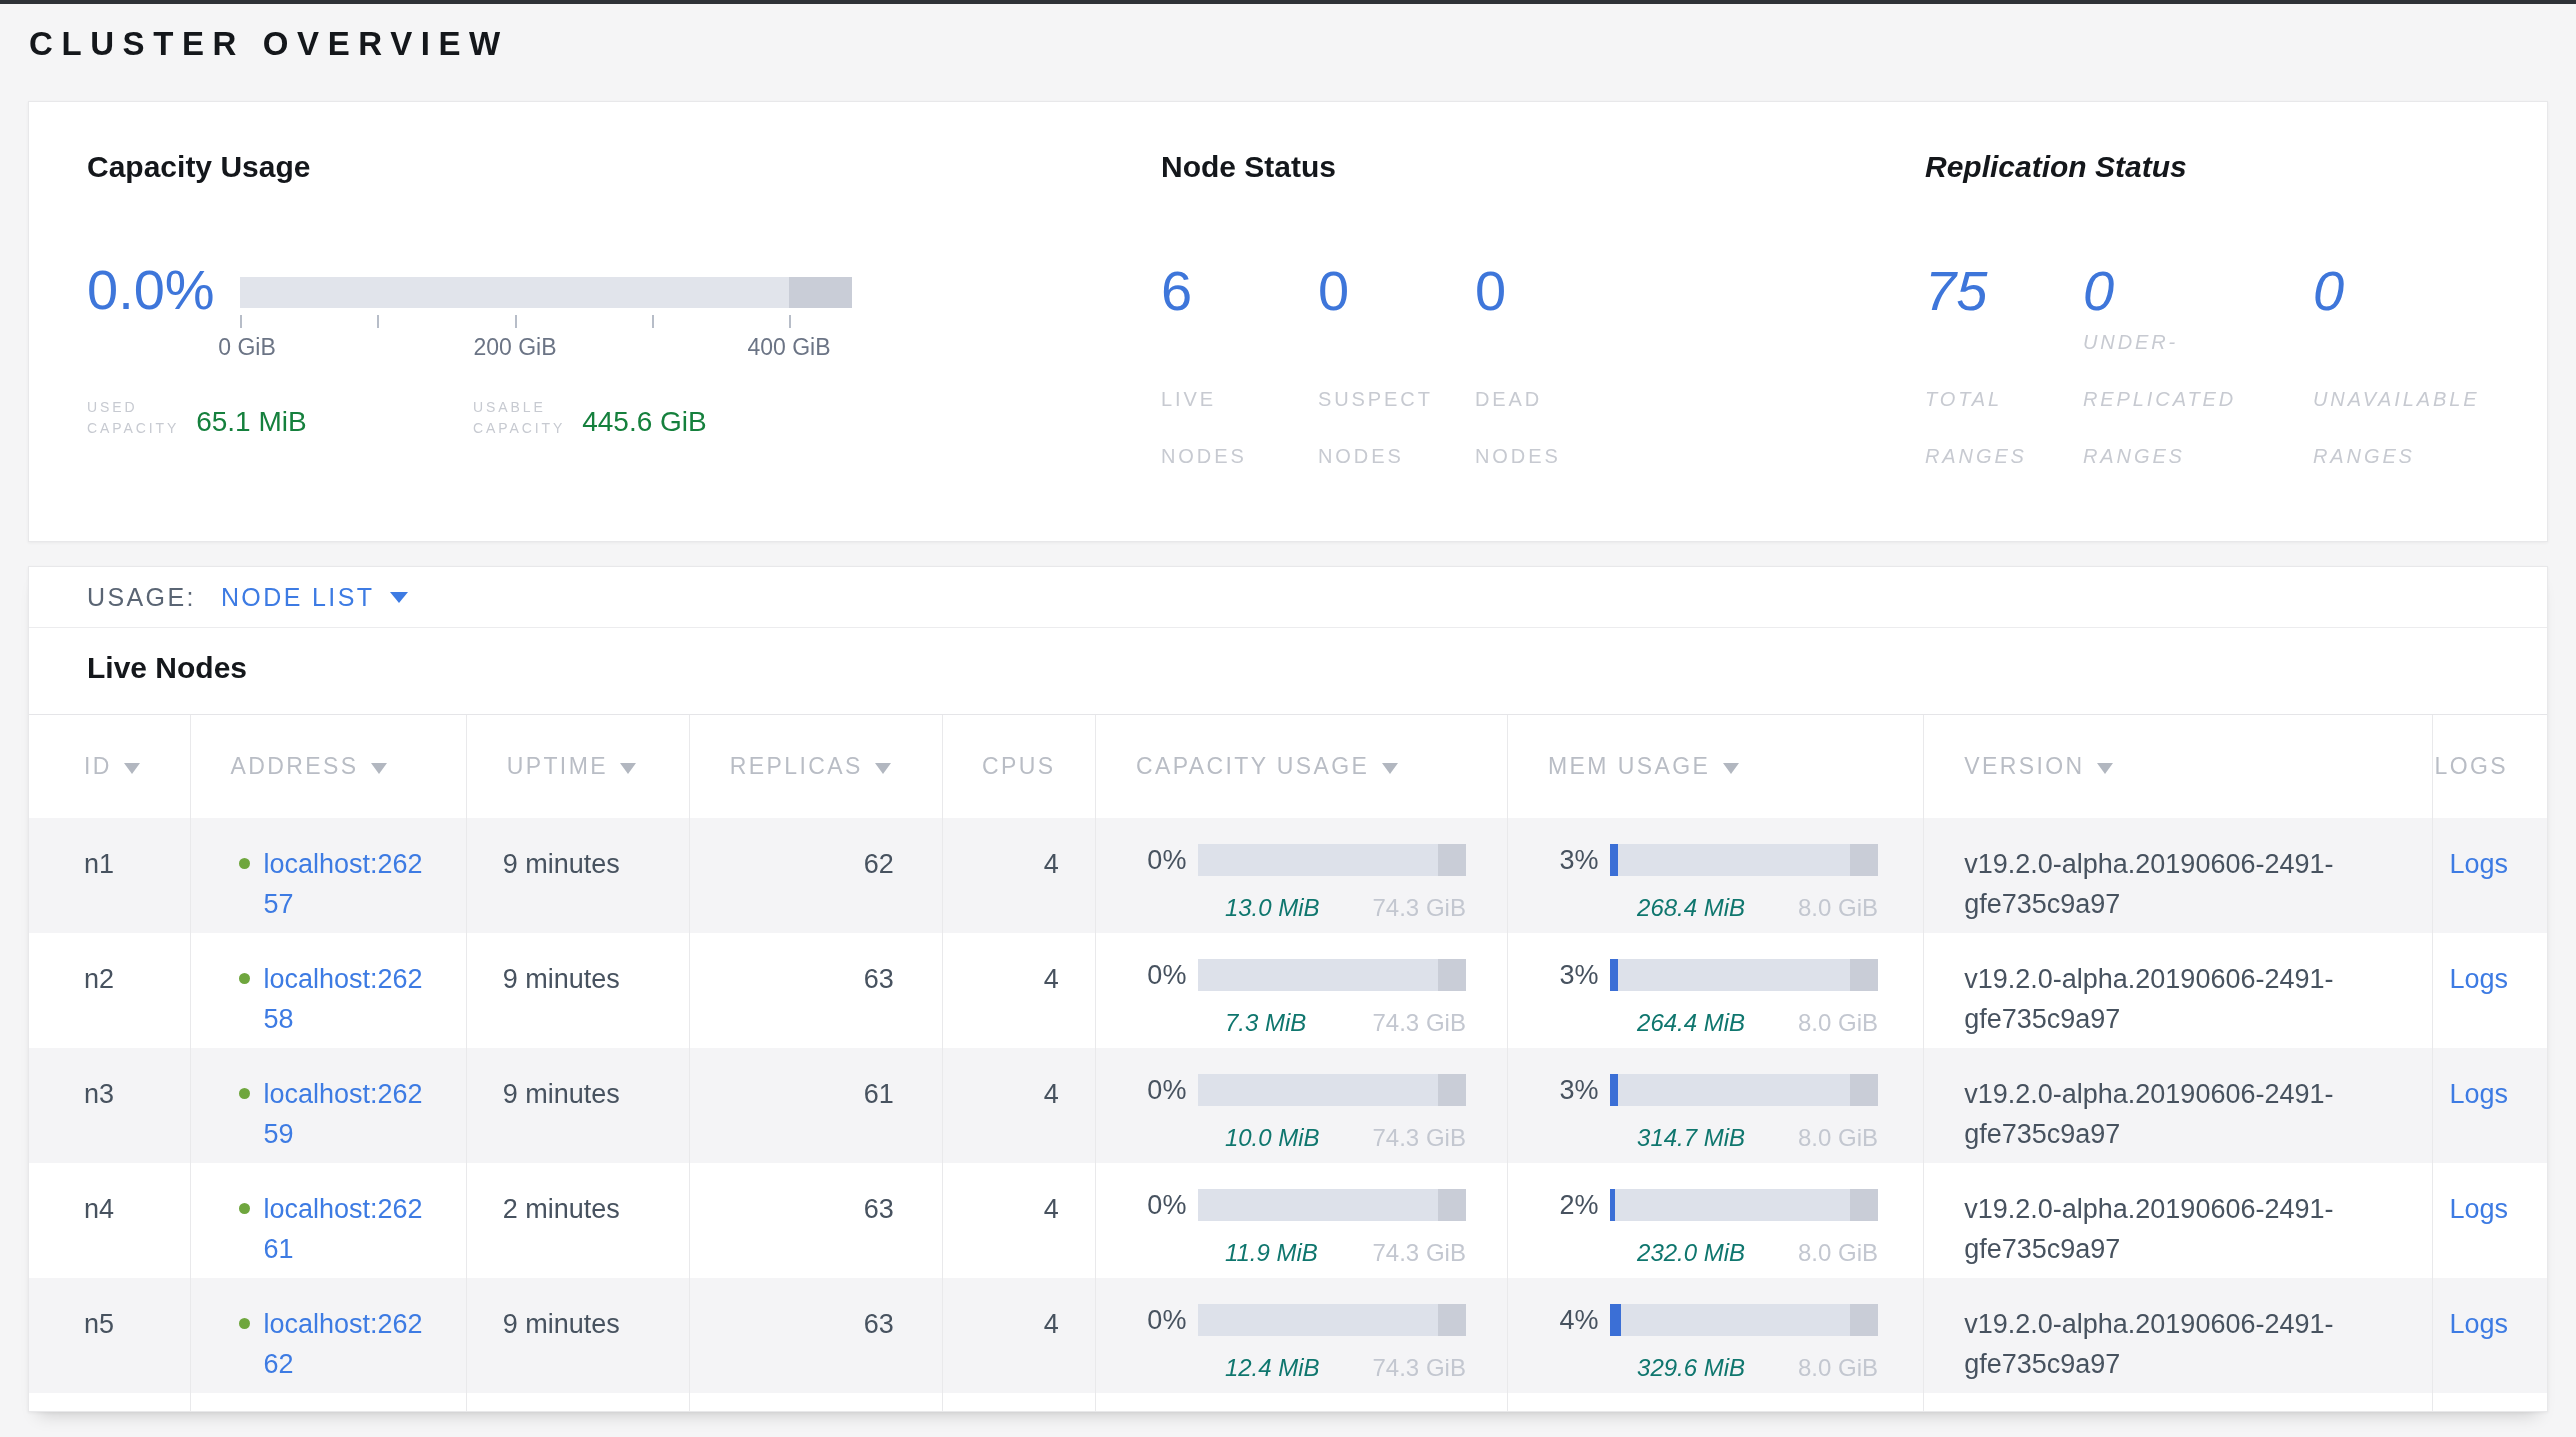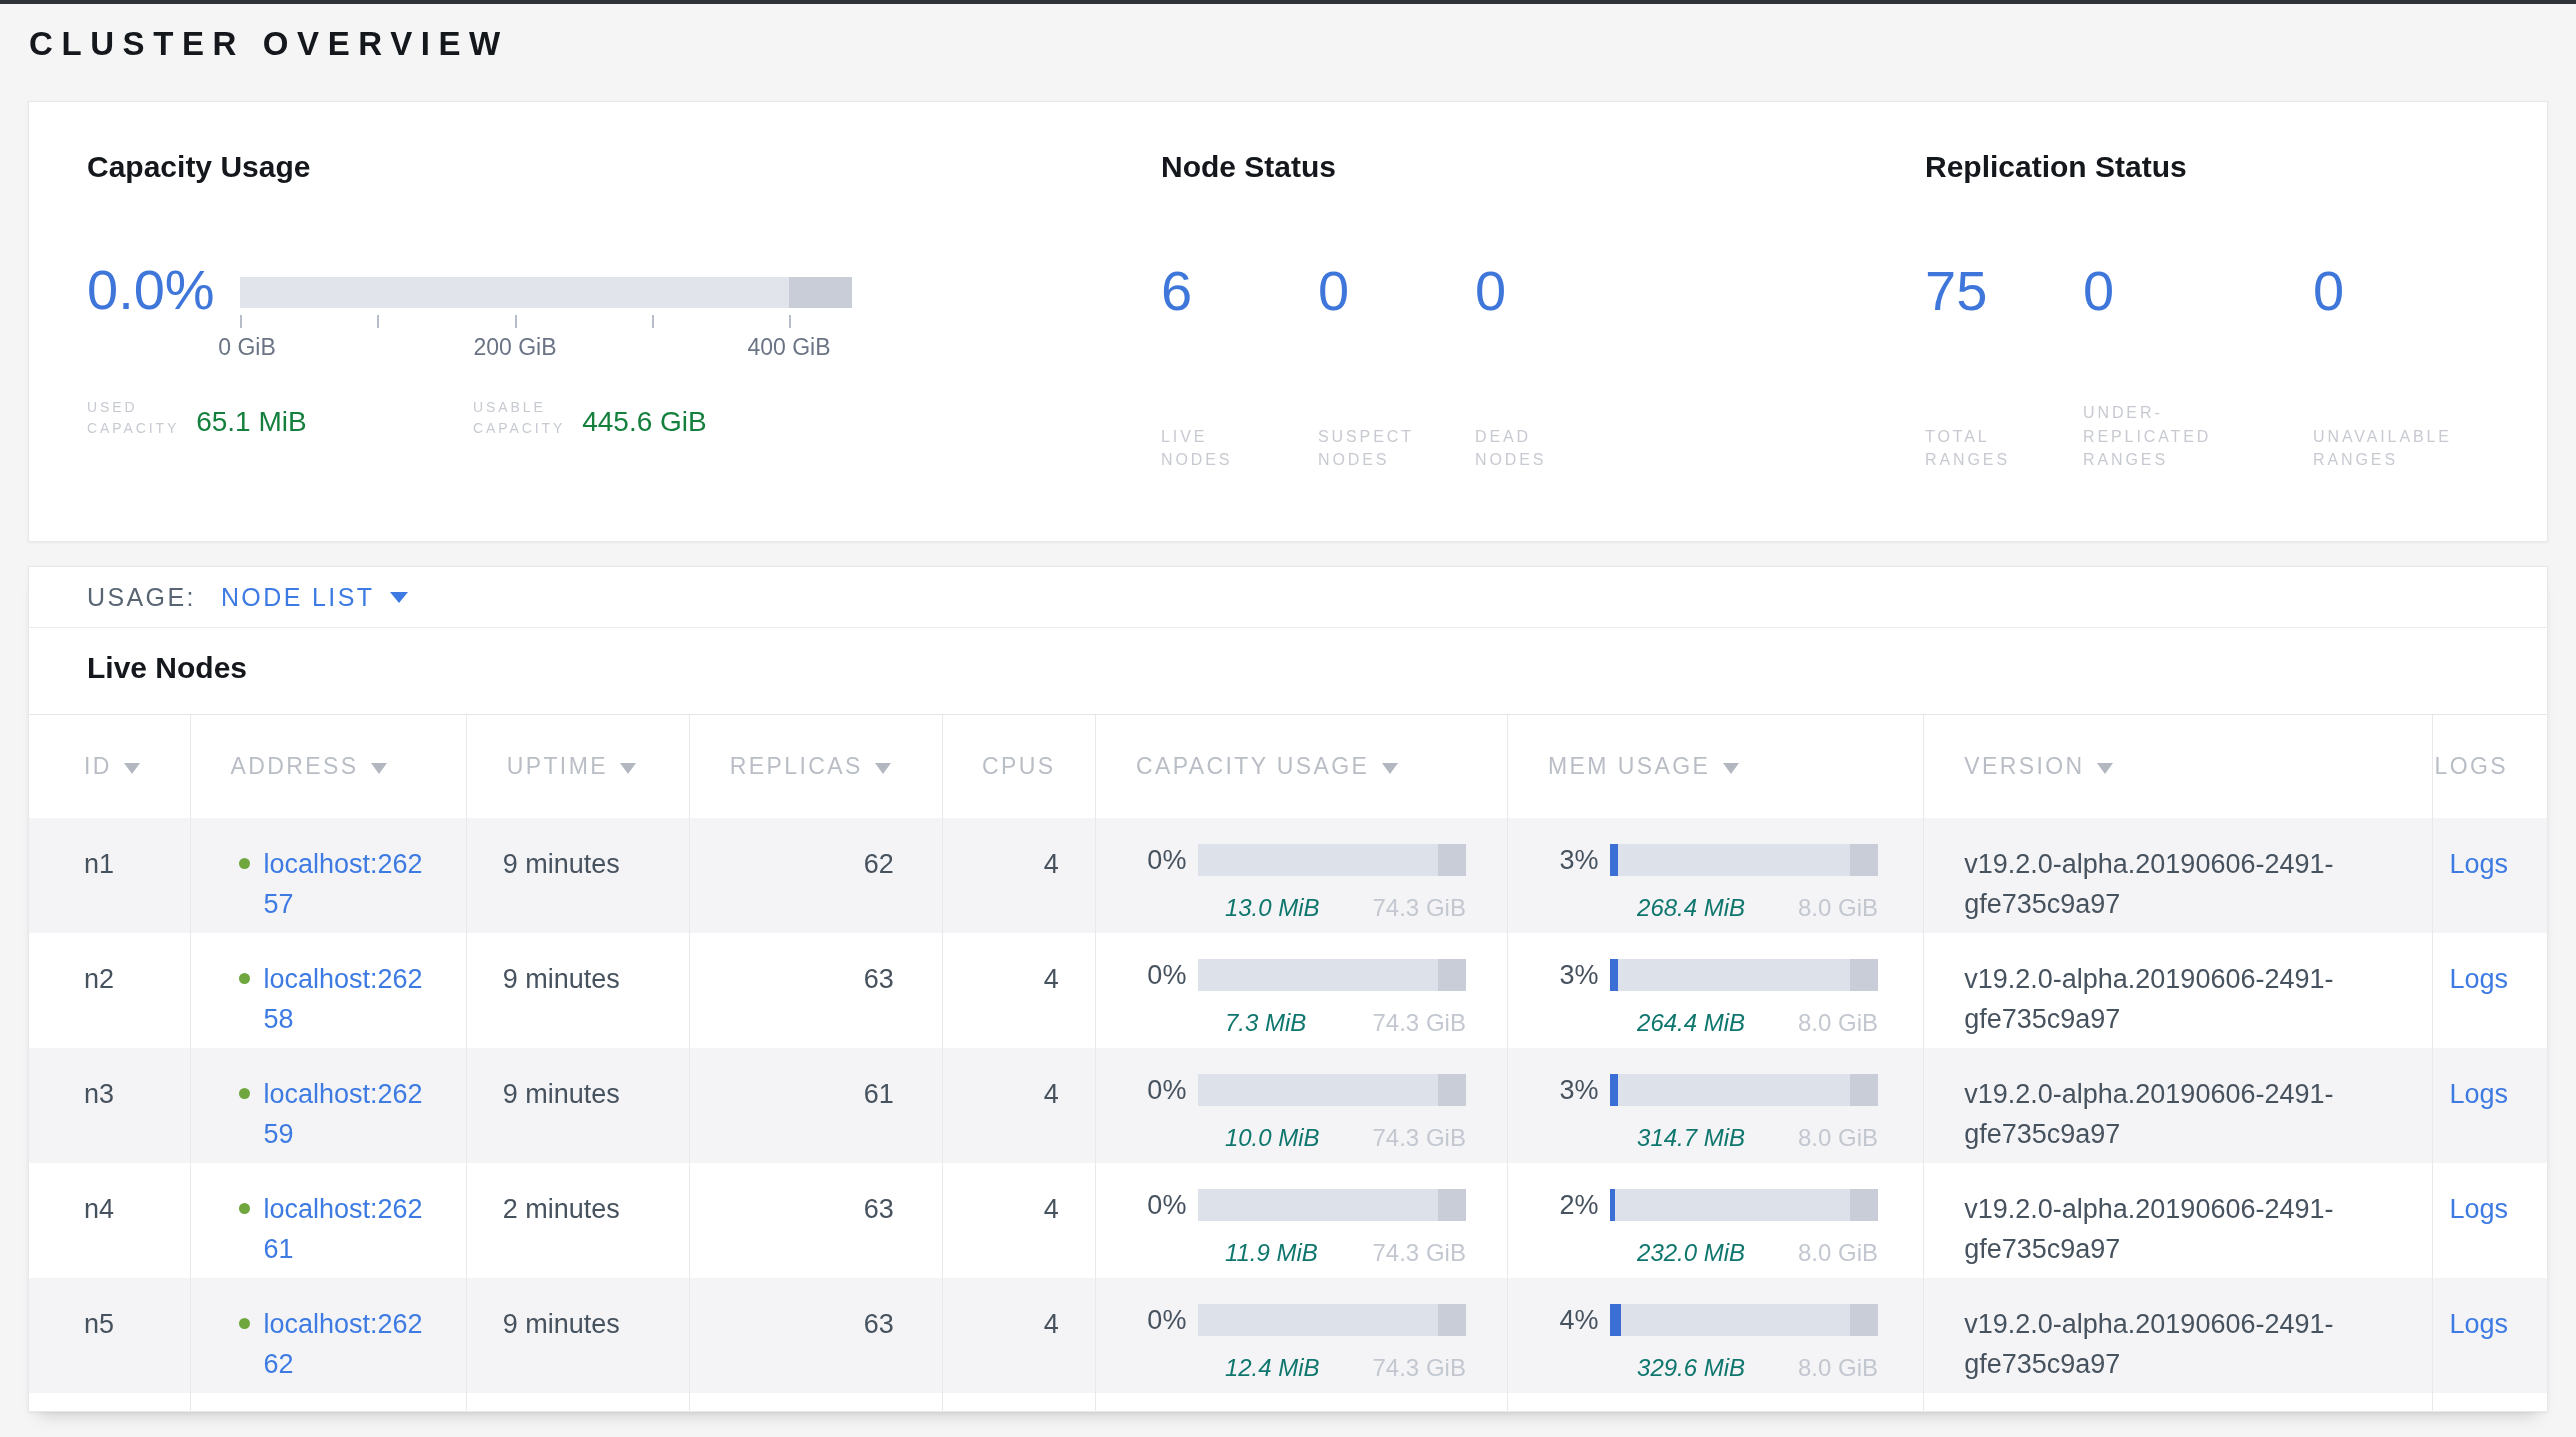--- a/index.html
+++ b/index.html
@@ -23,37 +23,37 @@
     box-shadow:0 1px 2.9px rgba(0,0,0,.05);
   }
   .summary-card { top:101px; height:441px; }
   .table-card  { top:566px; height:846px; overflow:hidden;
     box-shadow:0 1px 2.9px rgba(0,0,0,.05), 0 11.5px 17px -9.6px rgba(0,0,0,.18); }
 
   
   .sec { position:absolute; top:0; height:100%; }
   .sec-capacity { left:58px;  width:1035px; }
   .sec-nodes    { left:1132px; width:728px; }
-  .sec-repl     { left:1896px; width:613px; }
+  .sec-repl     { left:1896px; width:613px;font-style:italic; }
   .sec-title { position:absolute; top:48px; font-size:30px; font-weight:700; color:#14171b; }
 
   .cap-percent { position:absolute; top:160px; left:0; font-size:56px; color:#3e76da; line-height:1; }
   .cap-bar { position:absolute; top:175px; left:153px; width:612px; height:31px; background:#e1e4eb; }
   .cap-bar-overflow { position:absolute; top:0; right:0; height:100%; width:63px; background:#c9cdd7; }
   .cap-tick { position:absolute; top:213px; width:1.9px; height:12.5px; background:#b7bdc8; }
   .cap-axis-label { position:absolute; top:232px; transform:translateX(-50%); font-size:23px; color:#6b7485; white-space:nowrap; }
 
   .stat-pair { position:absolute; top:295px; display:flex; align-items:flex-end; gap:17px; }
   .pair-label { display:flex; flex-direction:column; line-height:1.5; font-size:14px; letter-spacing:2.9px; color:#c7cad1; }
   .pair-value { font-size:28px; color:#15803d; line-height:1.2; }
 
   .stat-row { position:absolute; top:158px; display:flex; }
   .stat-num { font-size:56px; color:#3e76da; line-height:1.1; }
   .labels-row { position:absolute; top:273px; height:96px; display:flex; align-items:flex-end; }
-  .stat-label { display:flex; flex-direction:column; line-height:1.45; font-size:16px; letter-spacing:2.9px; color:#c7cad1; }
+  .stat-label { display:flex; flex-direction:column; line-height:1.45; font-size:20px; letter-spacing:2.9px; color:#c7cad1;gap:28px; }
   .w164 { width:157px; } .w165 { width:158px; } .w240 { width:230px; }
 
   
   .view-bar { height:61px; display:flex; align-items:center; padding-left:58px; border-bottom:1px solid #ececee; }
   .view-label { font-size:25px; letter-spacing:2.4px; color:#5a6574; }
   .view-select { display:flex; align-items:center; gap:15.3px; margin-left:25px; background:none; border:none; cursor:pointer;
     font-family:inherit; font-size:25px; letter-spacing:2.4px; color:#3d7be3; }
   .caret-down { width:0; height:0; border-left:9.6px solid transparent; border-right:9.6px solid transparent; border-top:11.5px solid #3d7be3; }
 
   .table-title { padding:23px 0 0 58px; font-size:30px; font-weight:700; color:#14171b; height:86px; }

